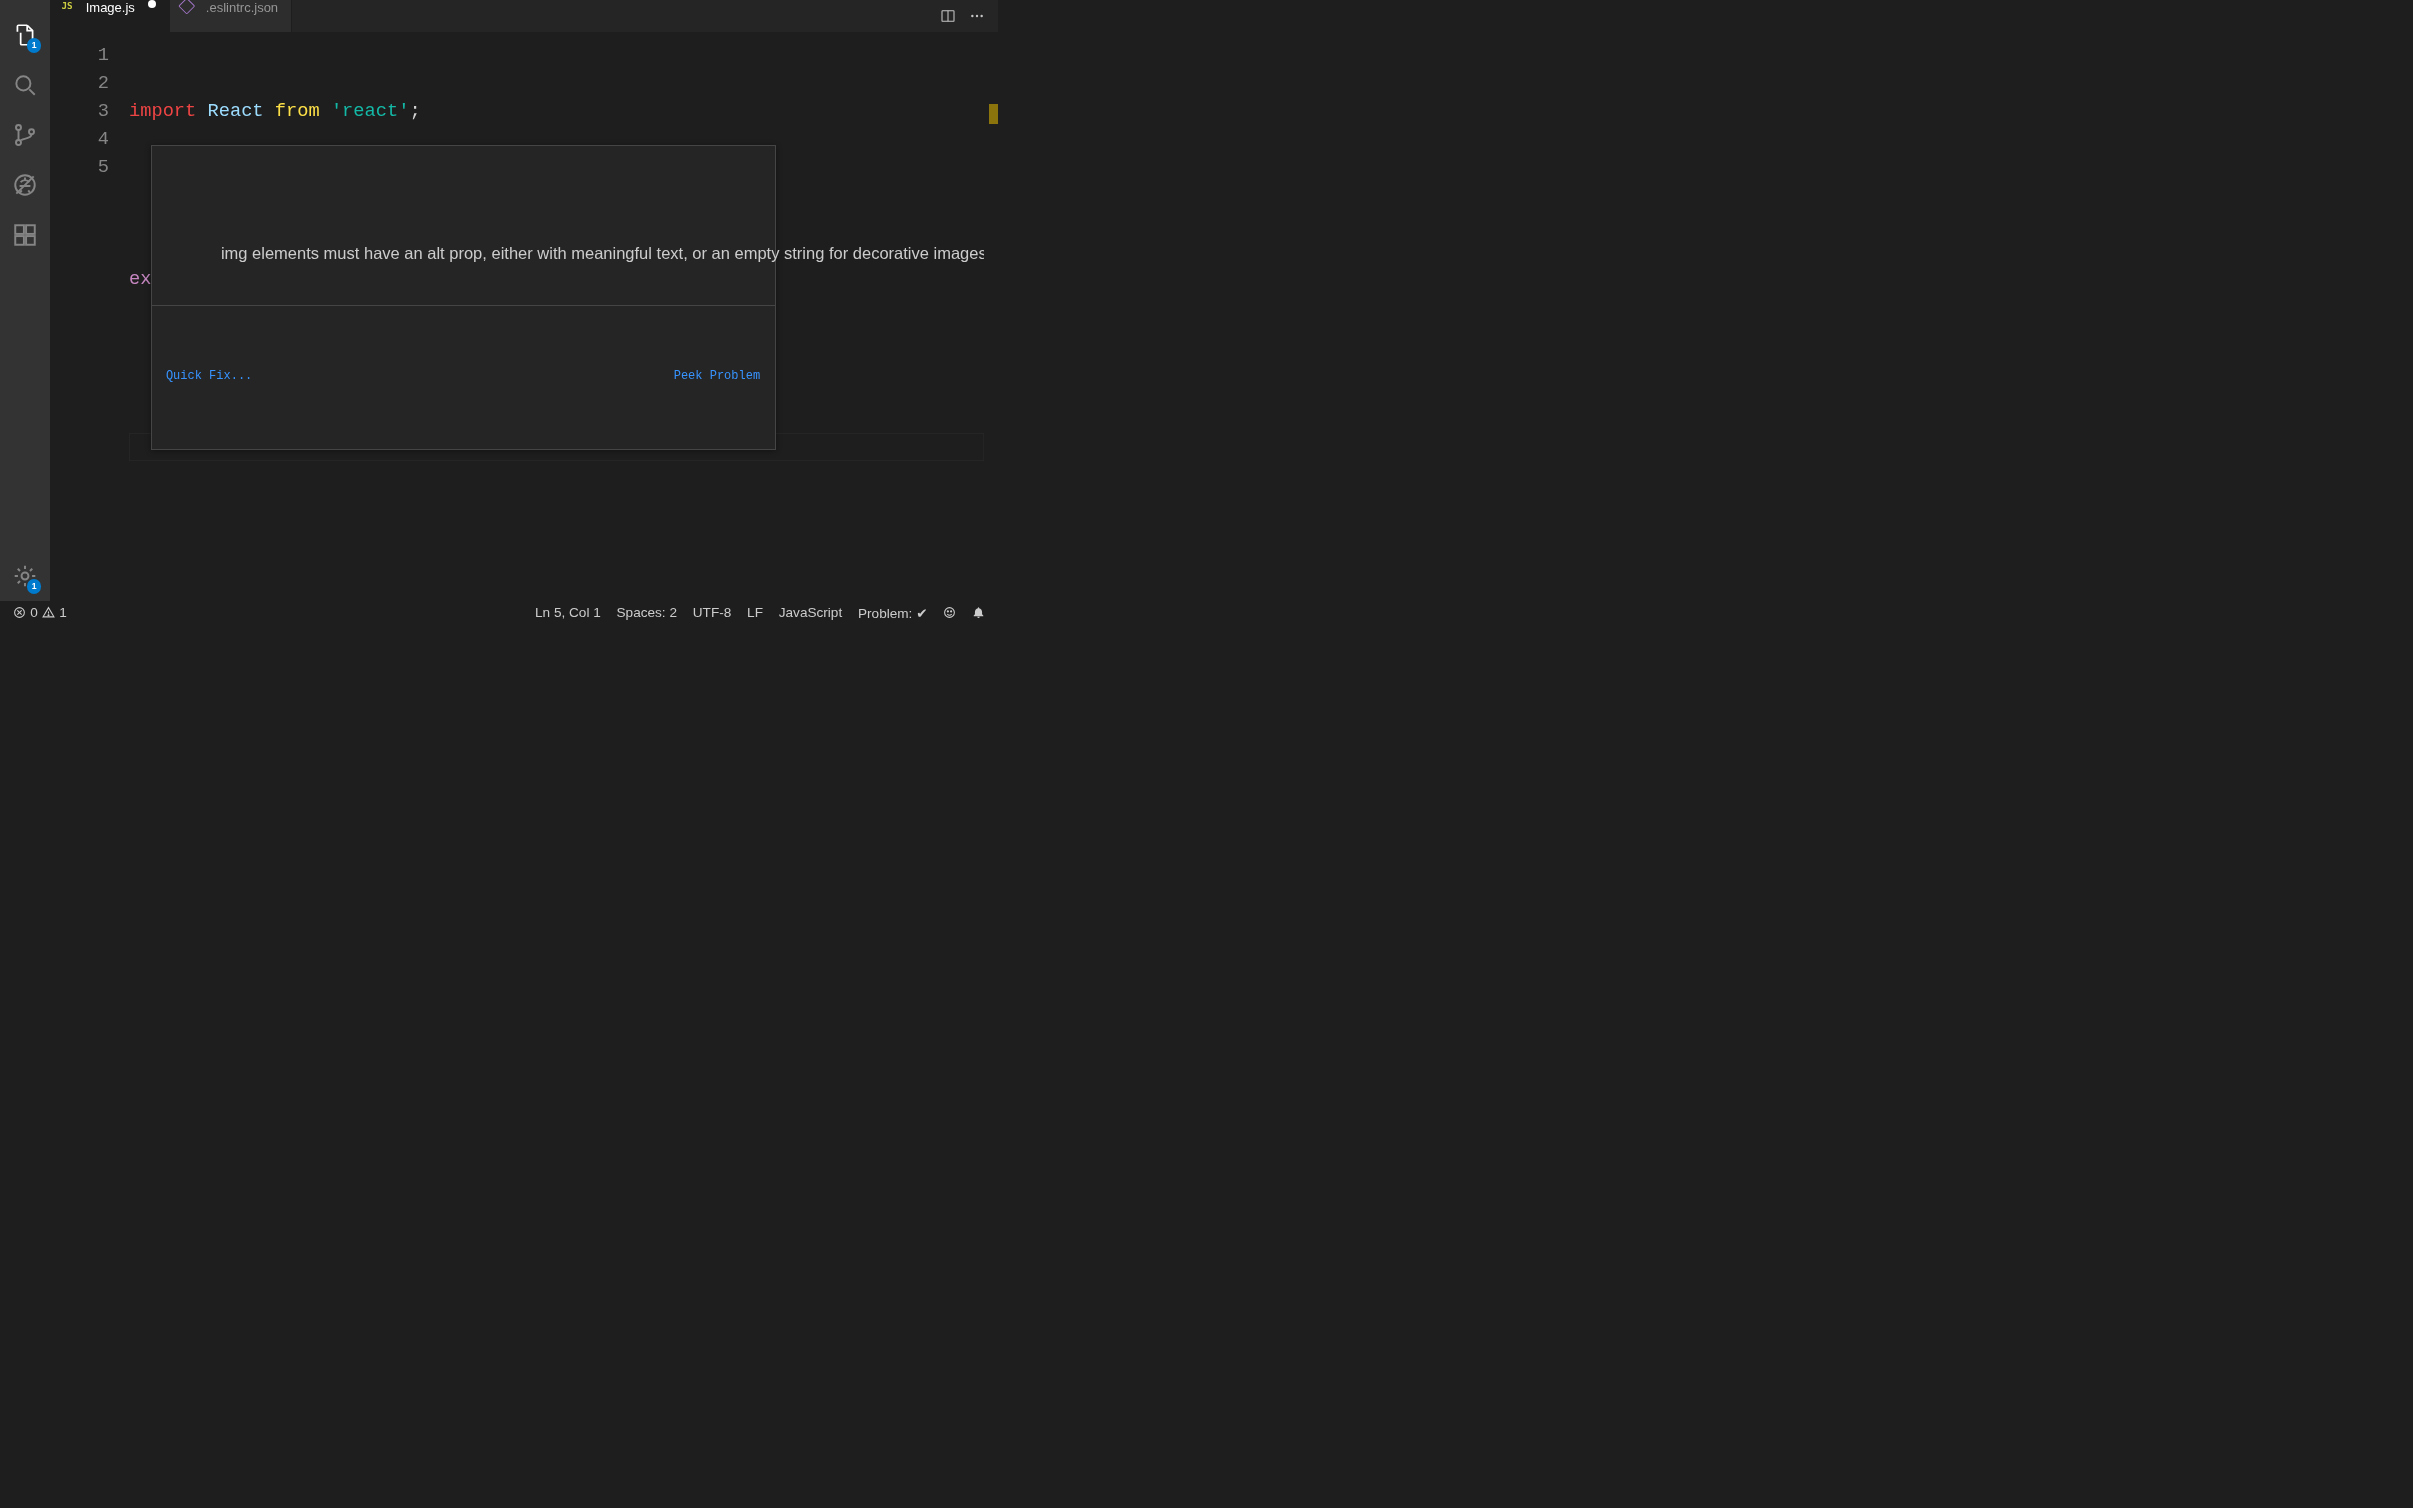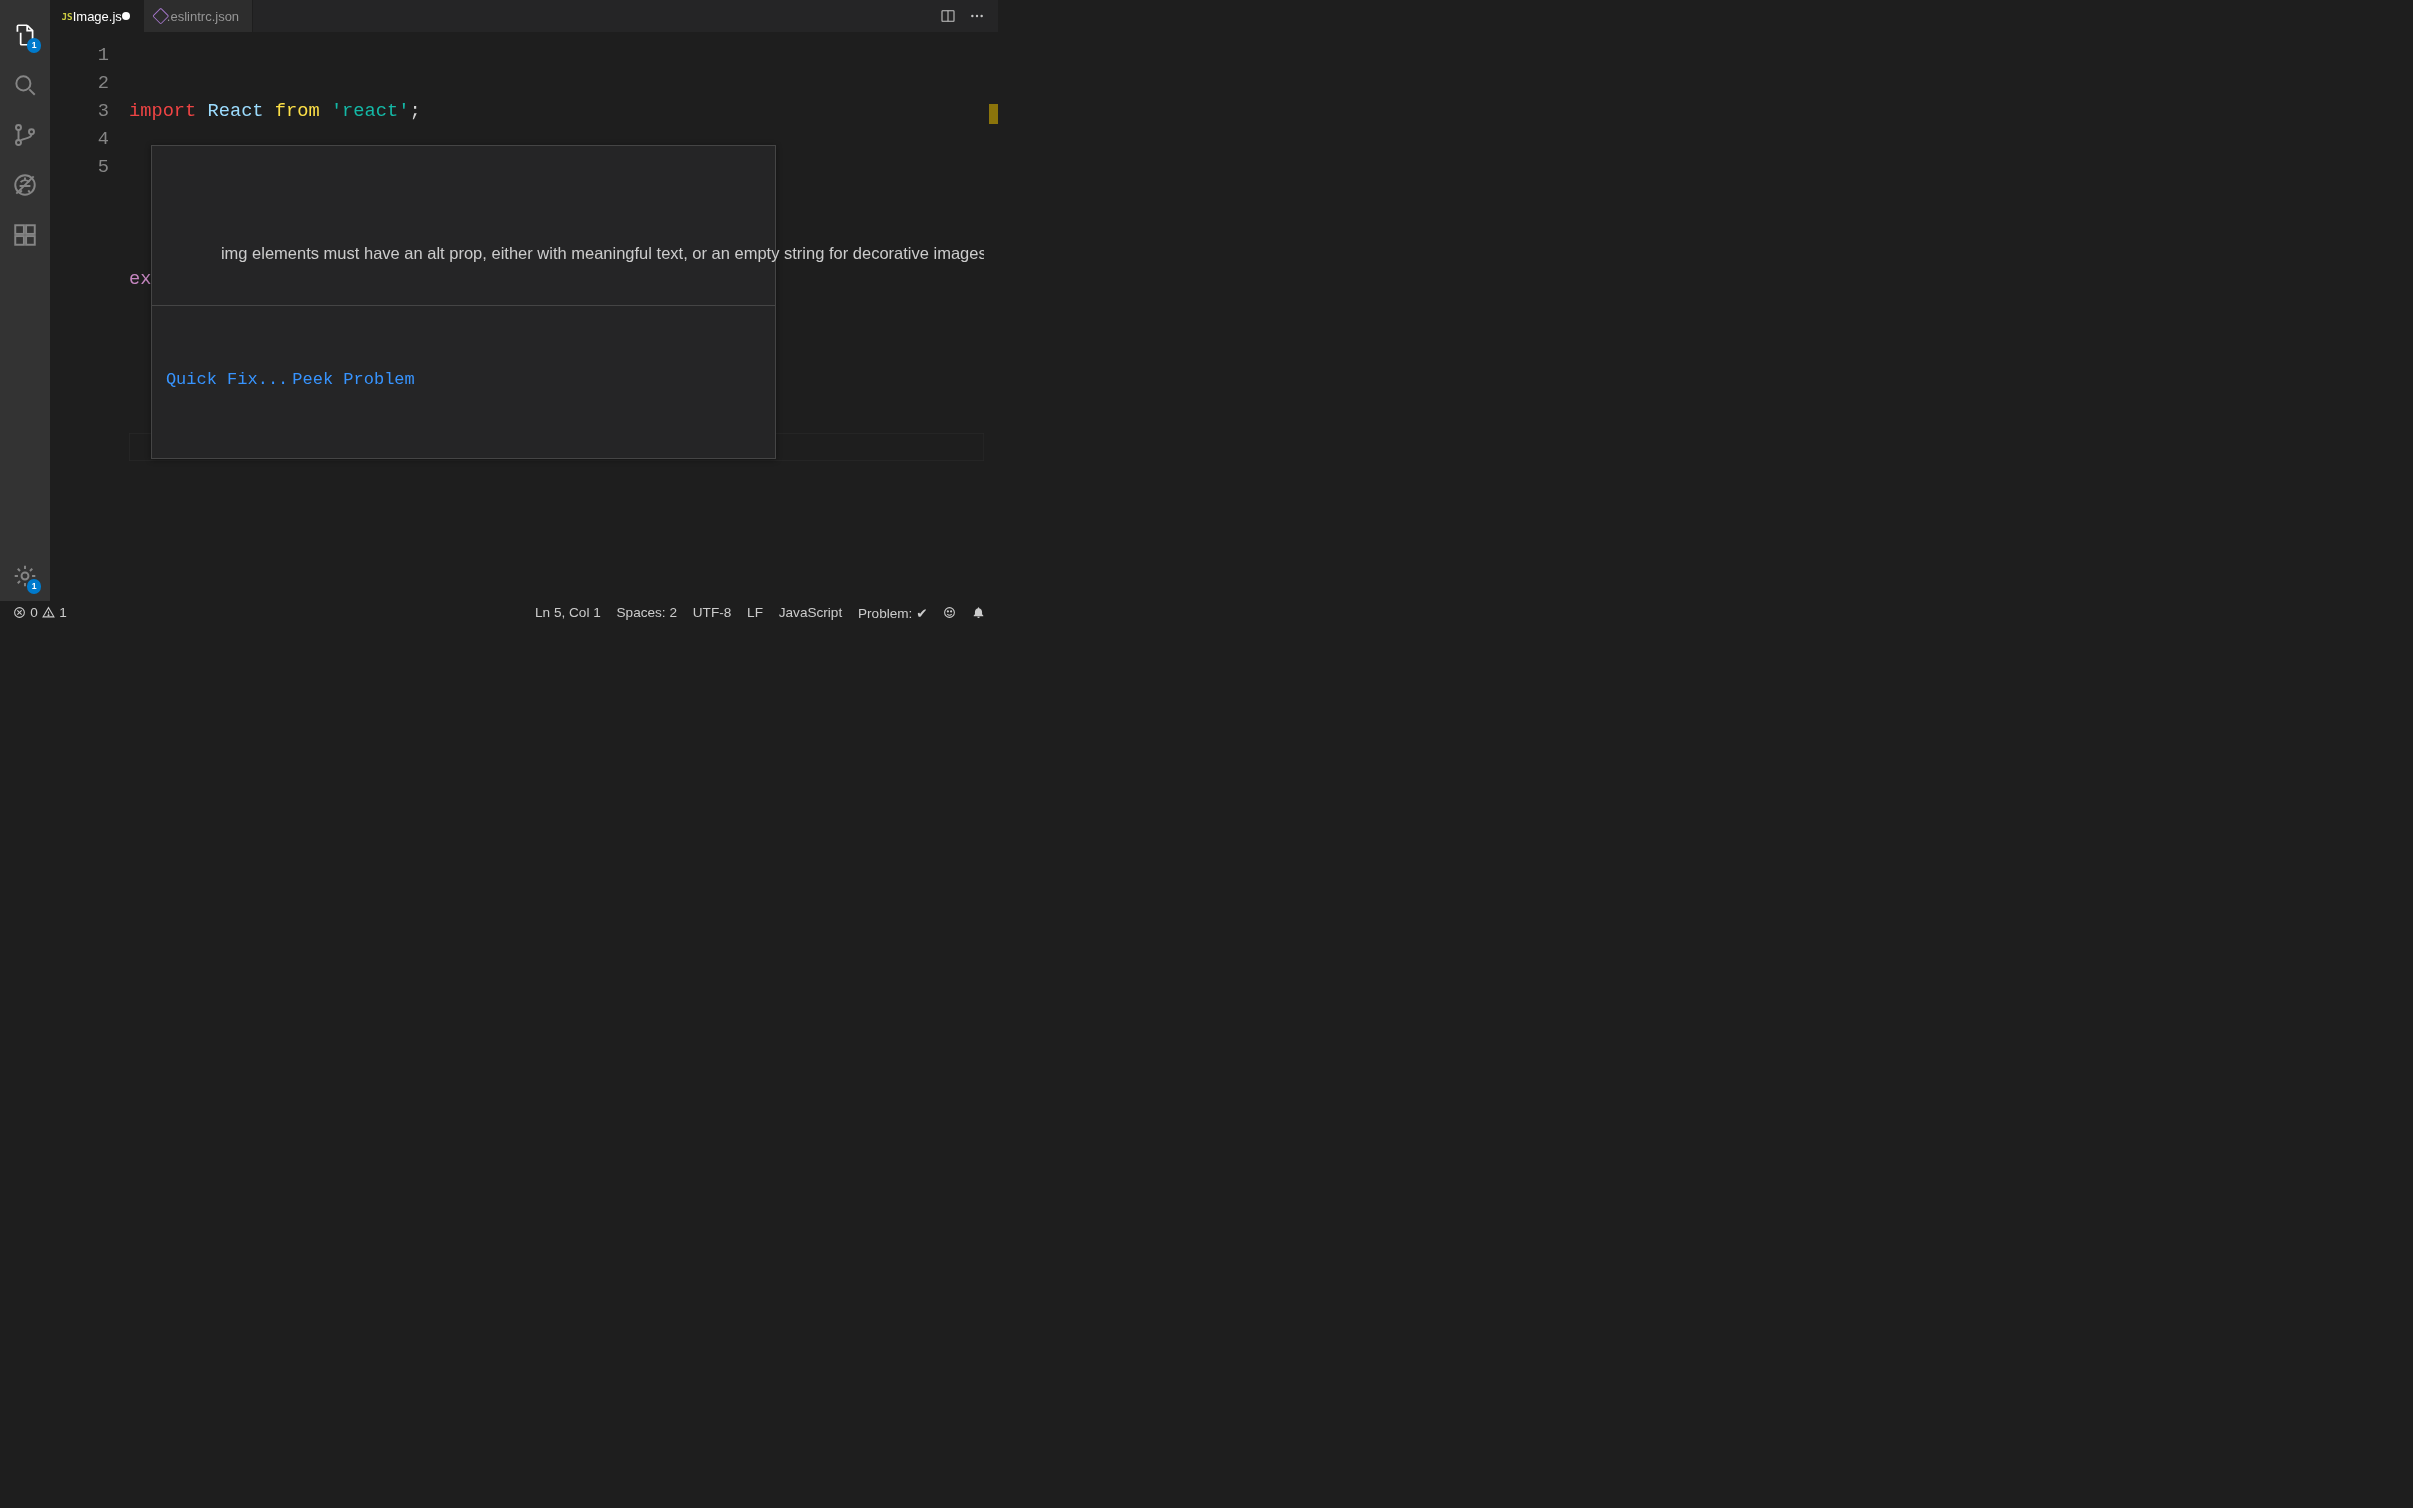--- a/index.html
+++ b/index.html
@@ -64,23 +64,23 @@
     }
     
     .tab-bar {
       display: flex;
       background: #252526;
       height: 35px;
       align-items: stretch;
     }
     .tab {
       display: flex;
-      align-items: center;
+      align-items: flex-start;
       padding: 0 13px 0 11.5px;
-      gap: 0;
+      gap: 13px;
       background: #2d2d2d;
       border-right: 0.7px solid #1e1e1e;
       color: #969696;
       font-size: 13px;
       cursor: pointer;
       position: relative;
     }
     .tab.active {
       background: #1e1e1e;
       color: #ffffff;
@@ -182,23 +182,24 @@
     .hover-sig .paren { color: #d4d4d4; }
     .hover-sig .gray { color: #d4d4d4; }
     .hover-sig .type { color: #4ec9b0; }
     .hover-sig .prop { color: #9cdcfe; }
     .hover-sig .op   { color: #c586c0; }
     .hover-sig .str  { color: #4ec9b0; }
     .hover-desc-text { color: #cccccc; }
     .hover-rule { color: #858585; }
     .hover-actions {
       padding: 5.7px 14.4px 8.6px;
-      font-size: 17px;
+      font-size: 12px;
       display: flex;
       gap: 4px;
+      justify-content: space-between;
     }
     .hover-actions a {
       color: #3794ff;
       cursor: pointer;
     }
     
     .minimap {
       width: 14.4px;
       background: #1e1e1e;
       position: relative;

